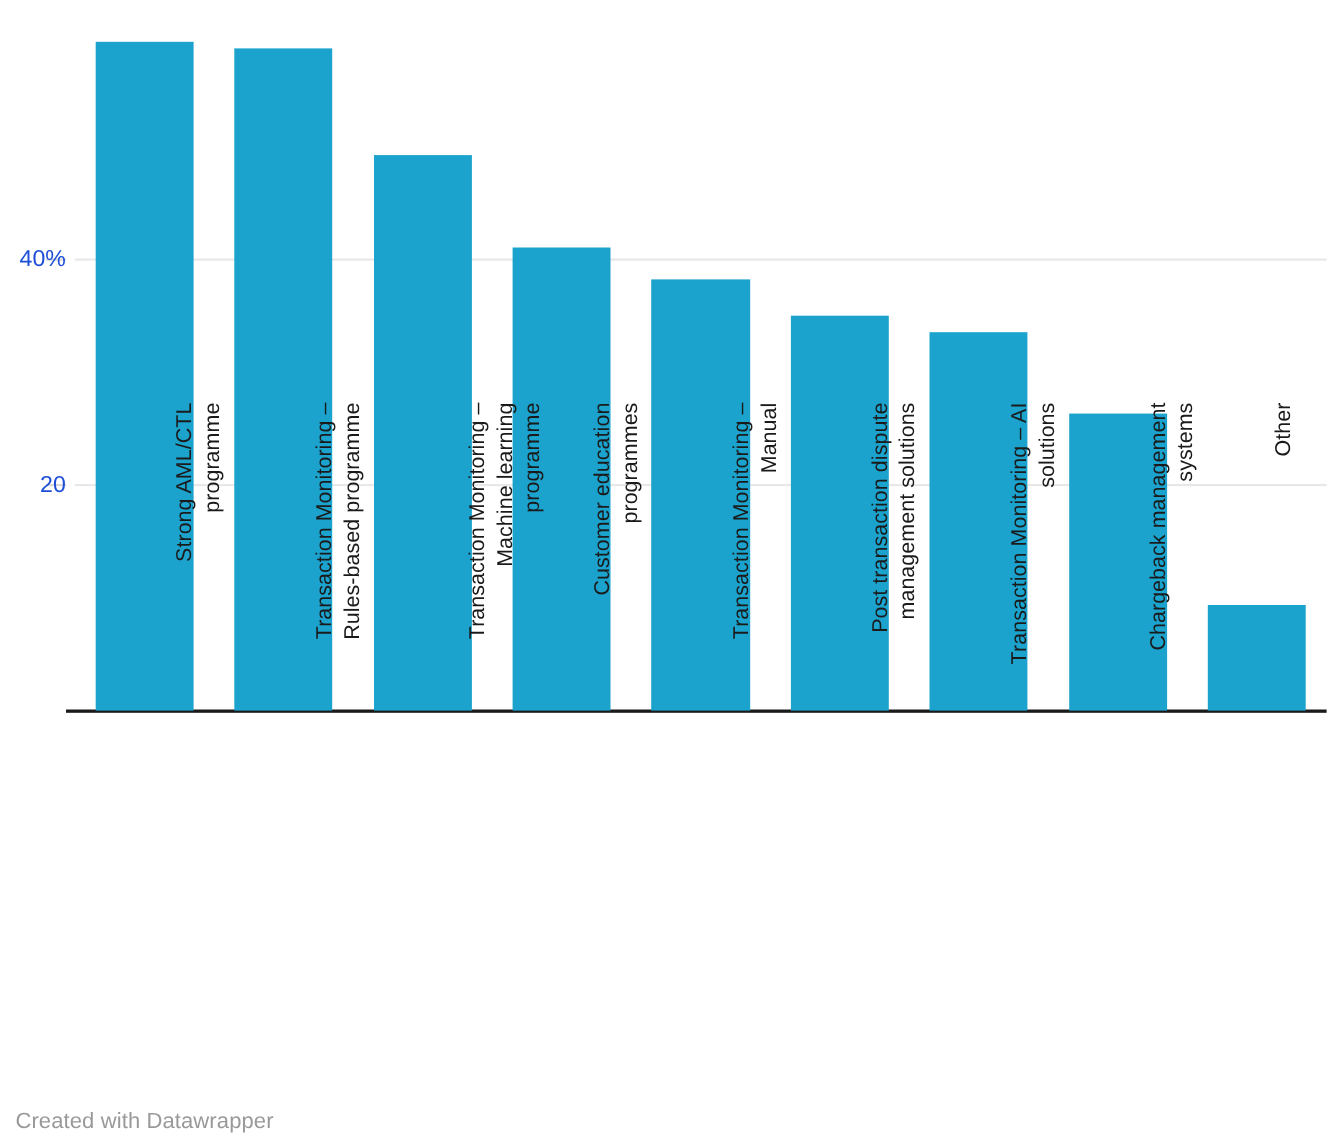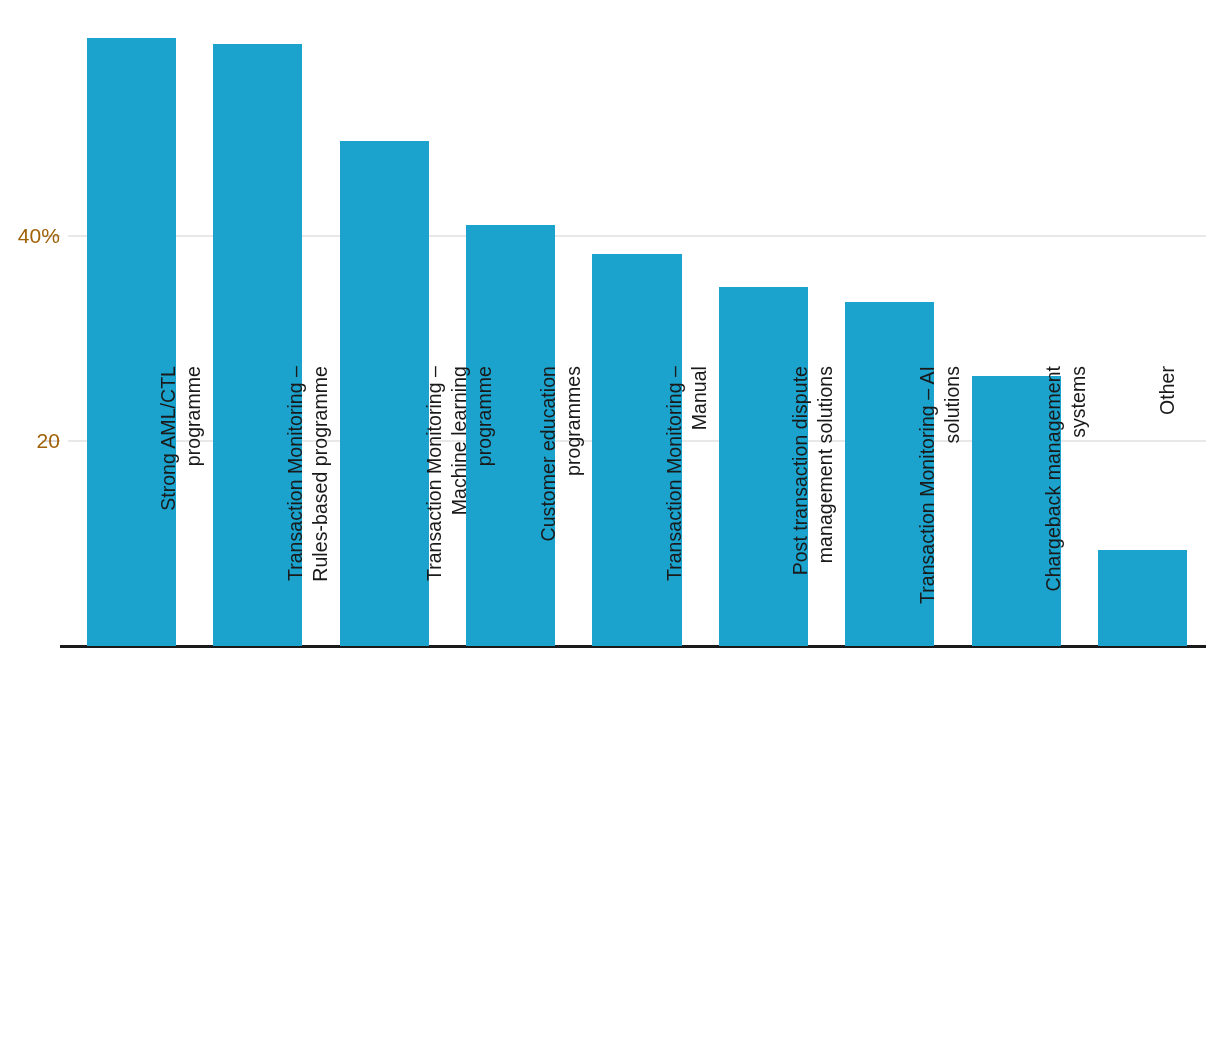--- a/index.html
+++ b/index.html
@@ -44,21 +44,21 @@
     background: #1a1a1a;
     left: -8px;
     width: calc(100% + 8px);
   }
 
   .ytick-label {
     position: absolute;
     right: 1160px;
     text-align: right;
     width: 120px;
-    color: #a16207;
+    color: #1d4ed8;
     font-size: 21px;
     line-height: 1;
     letter-spacing: 0.1px;
   }
   .ytick-stub {
     position: absolute;
     width: 18px;
     height: 2px;
     background: #d8d8d8;
     left: -26px;
@@ -218,14 +218,15 @@
           <div>systems</div>
         </div>
       </div>
       <div class="xlabel-slot" style="left: 1011.56px; width: 126.444px;">
         <div class="xlabel-rot" style="left: 75.7222px; top: 4px; width: 290px;">
           <div>Other</div>
         </div>
       </div>
     </div>
 
+  <div id="footer">Created with Datawrapper</div>
 
 </div>
 
 </body></html>

